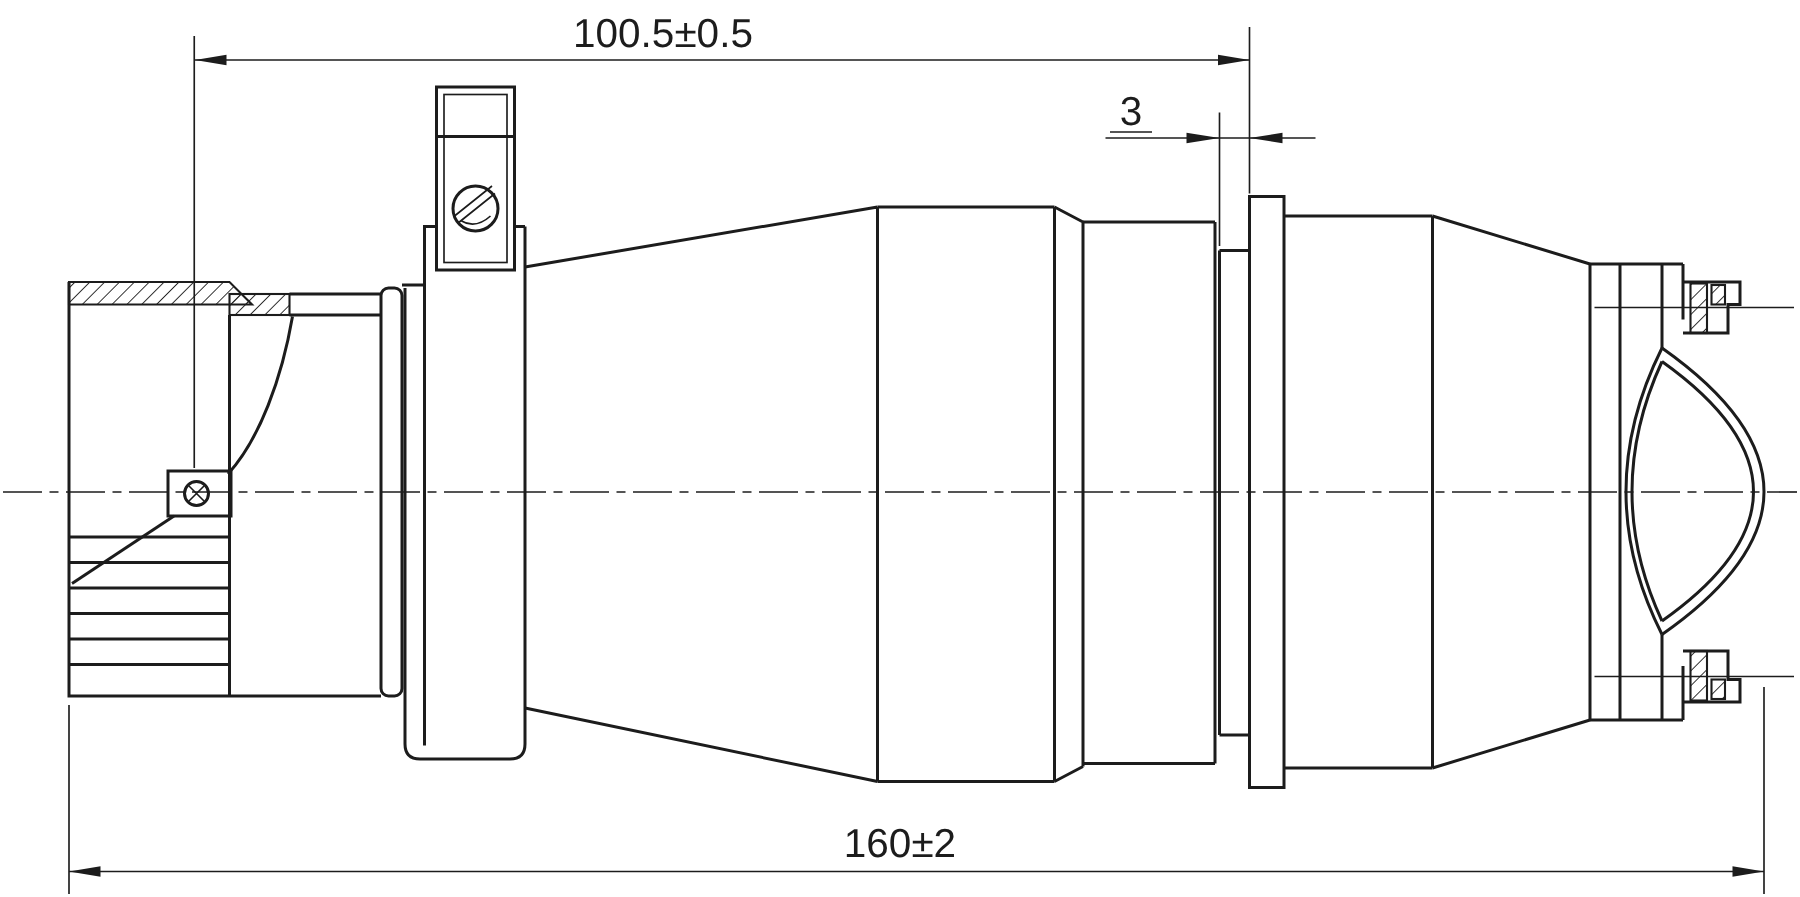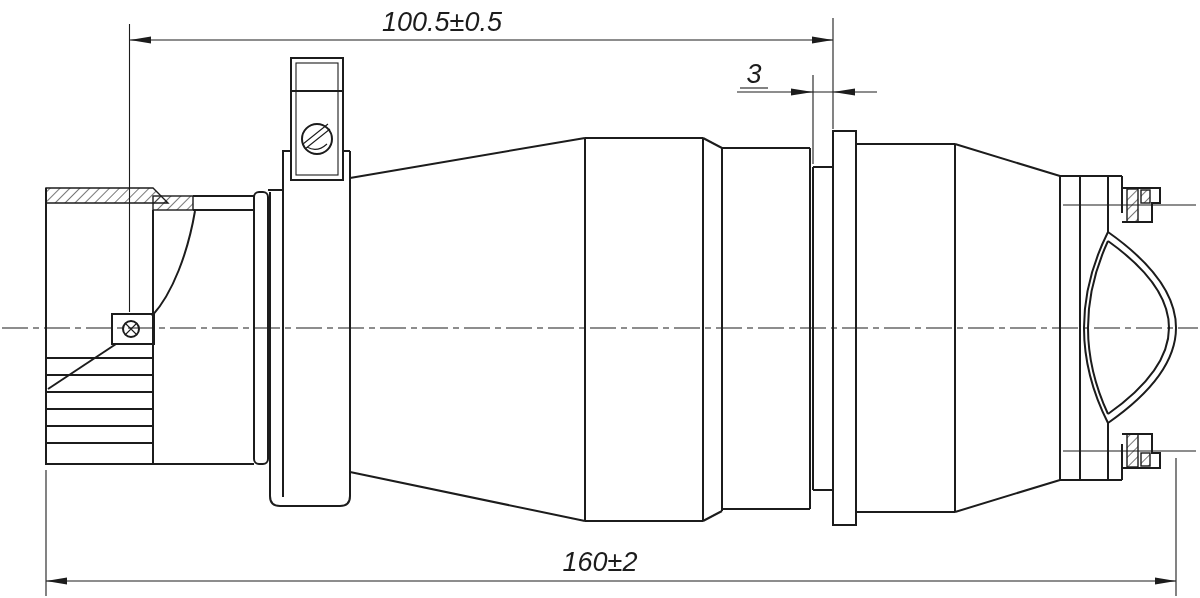--- a/index.html
+++ b/index.html
@@ -9,21 +9,20 @@
     width: 1200px;
     height: 598px;
     overflow: hidden;
     font-family: "Liberation Sans", sans-serif;
   }
   .canvas {
     position: relative;
     width: 1200px;
     height: 598px;
     background: #ffffff;
-    font-style: italic;
   }
   svg { display: block; }
   .part   { stroke: #1c1c1c; stroke-width: 2;   fill: none; stroke-linecap: butt; stroke-linejoin: miter; }
   .thin   { stroke: #1c1c1c; stroke-width: 1.1; fill: none; }
   .hatchy { stroke: #1c1c1c; stroke-width: 1.4; fill: url(#hatch); }
   .arrow  { fill: #1c1c1c; stroke: none; }
   .dimtxt { fill: #1c1c1c; font-family: "Liberation Sans", sans-serif; font-size: 27px; }
   .center { stroke: #1c1c1c; stroke-width: 1.1; fill: none; stroke-dasharray: 26 5 6 5; }
 </style>
 </head>

